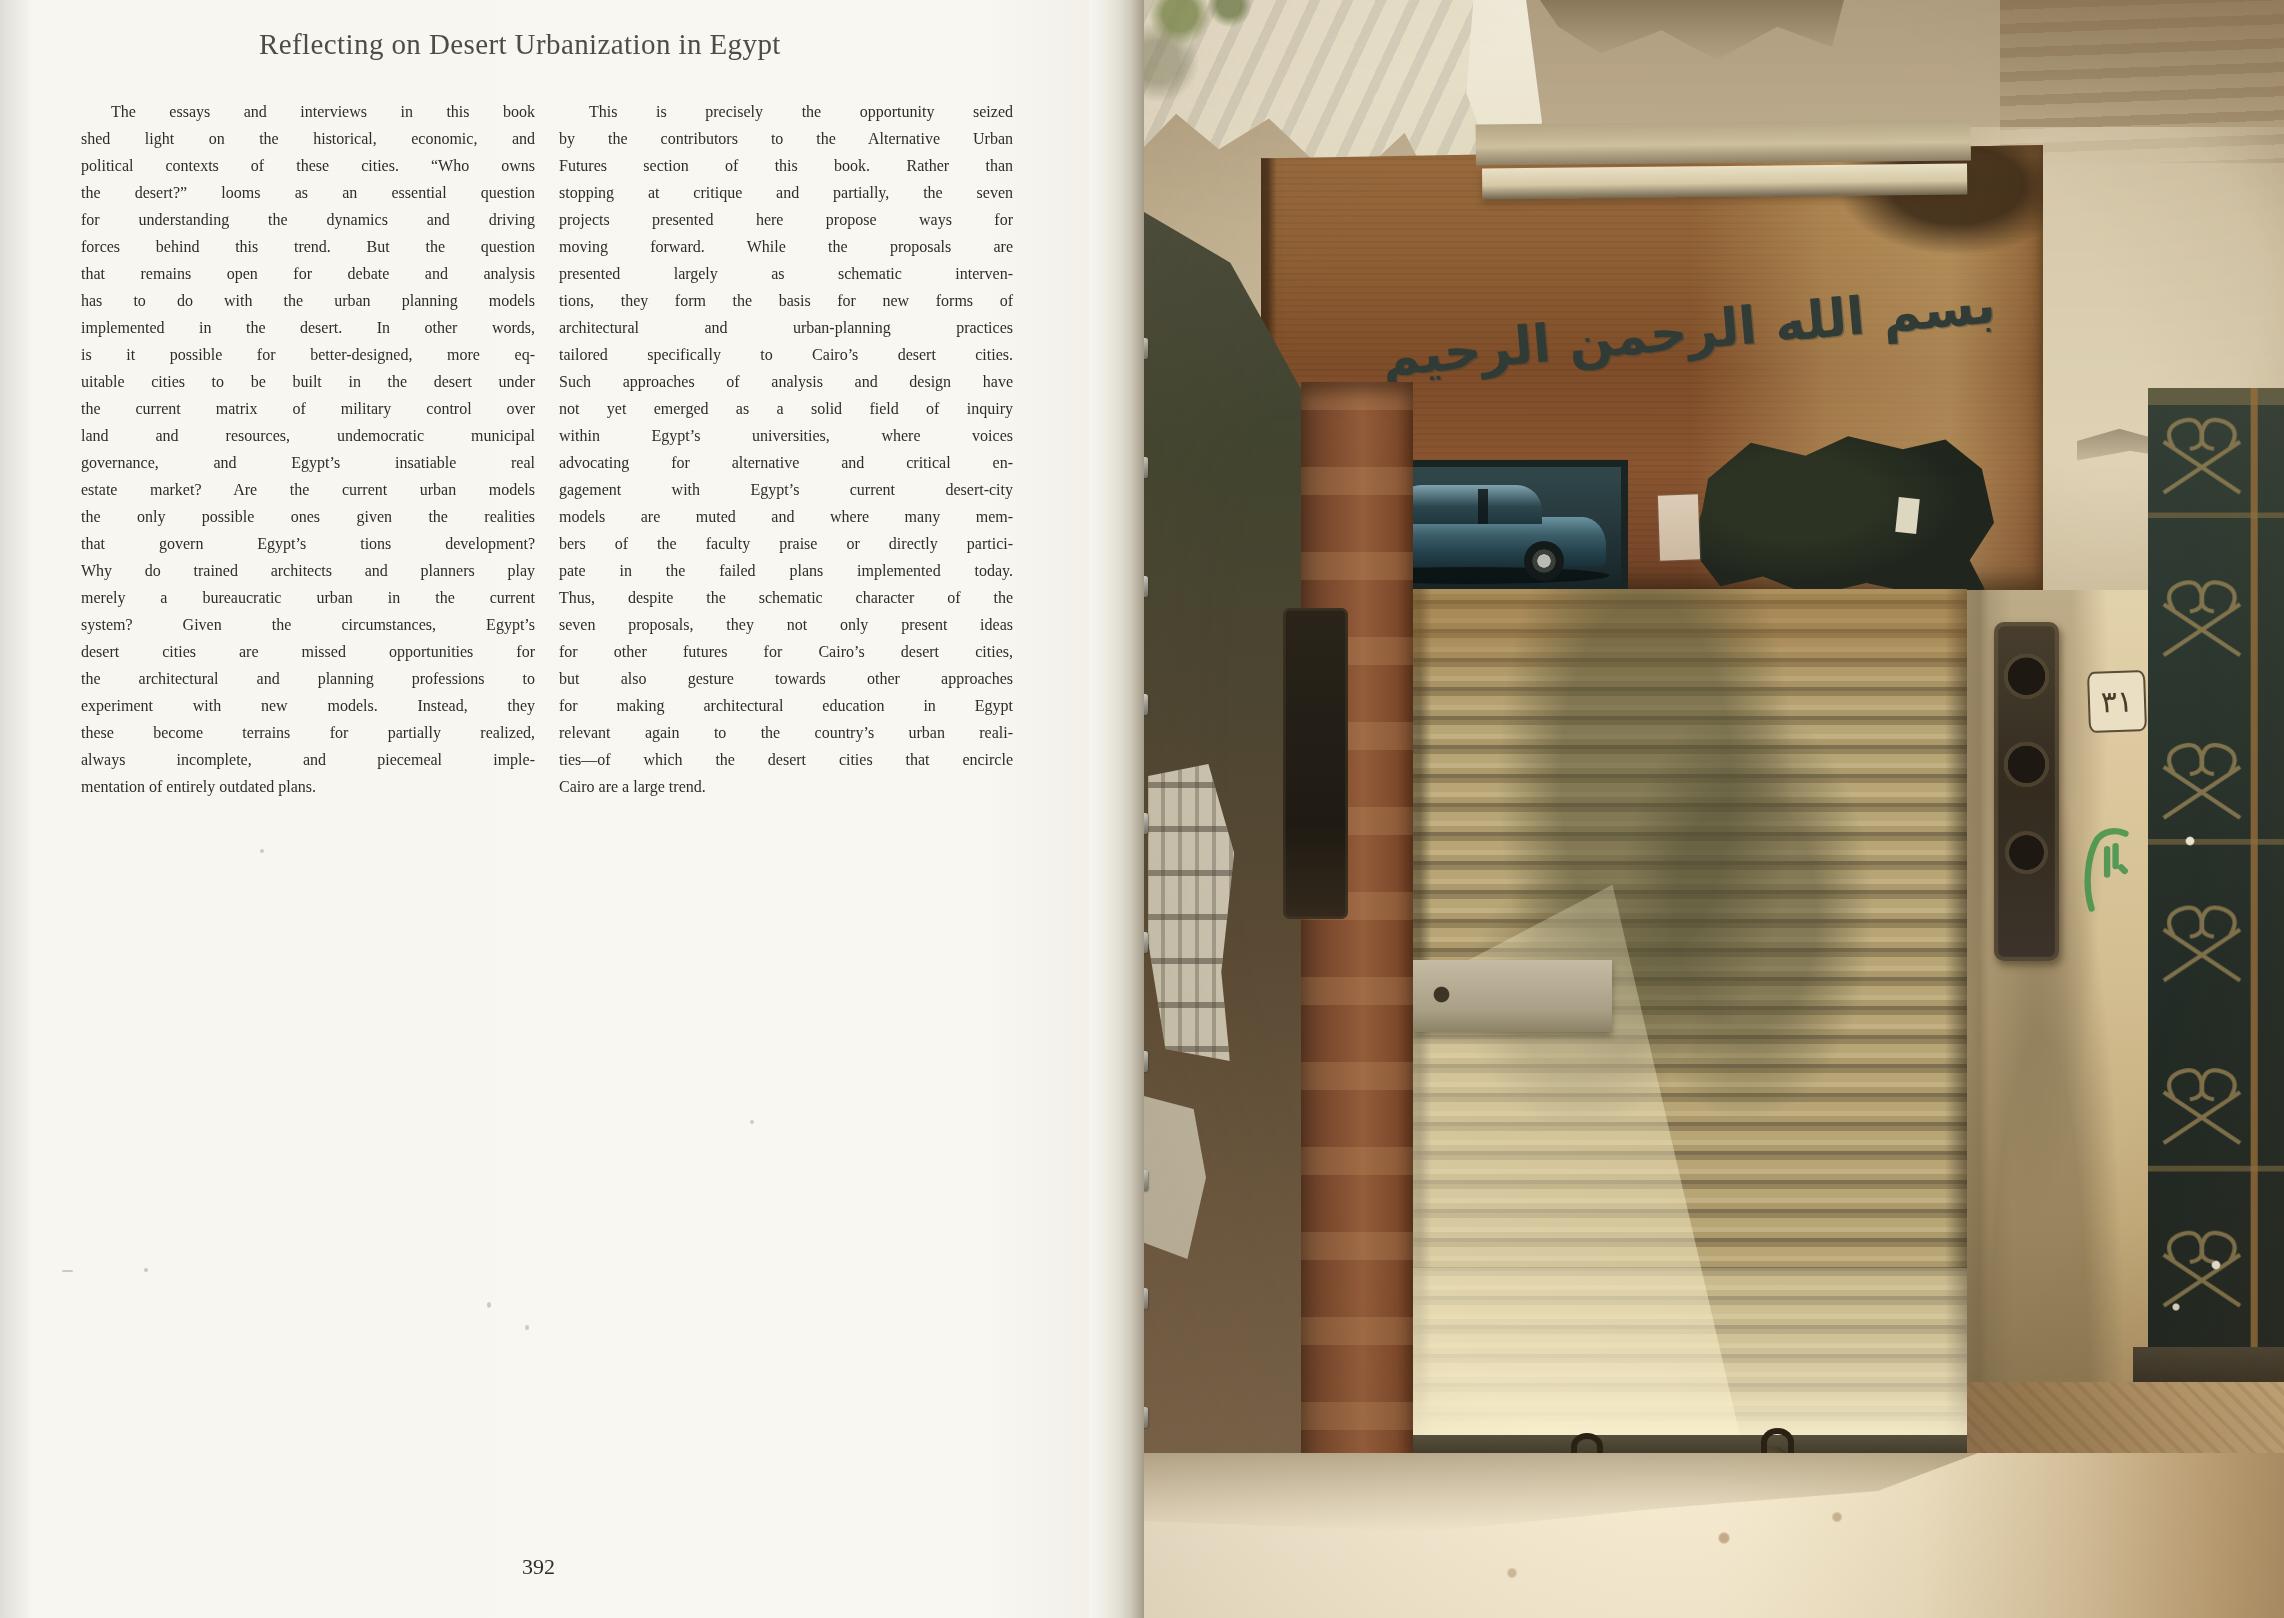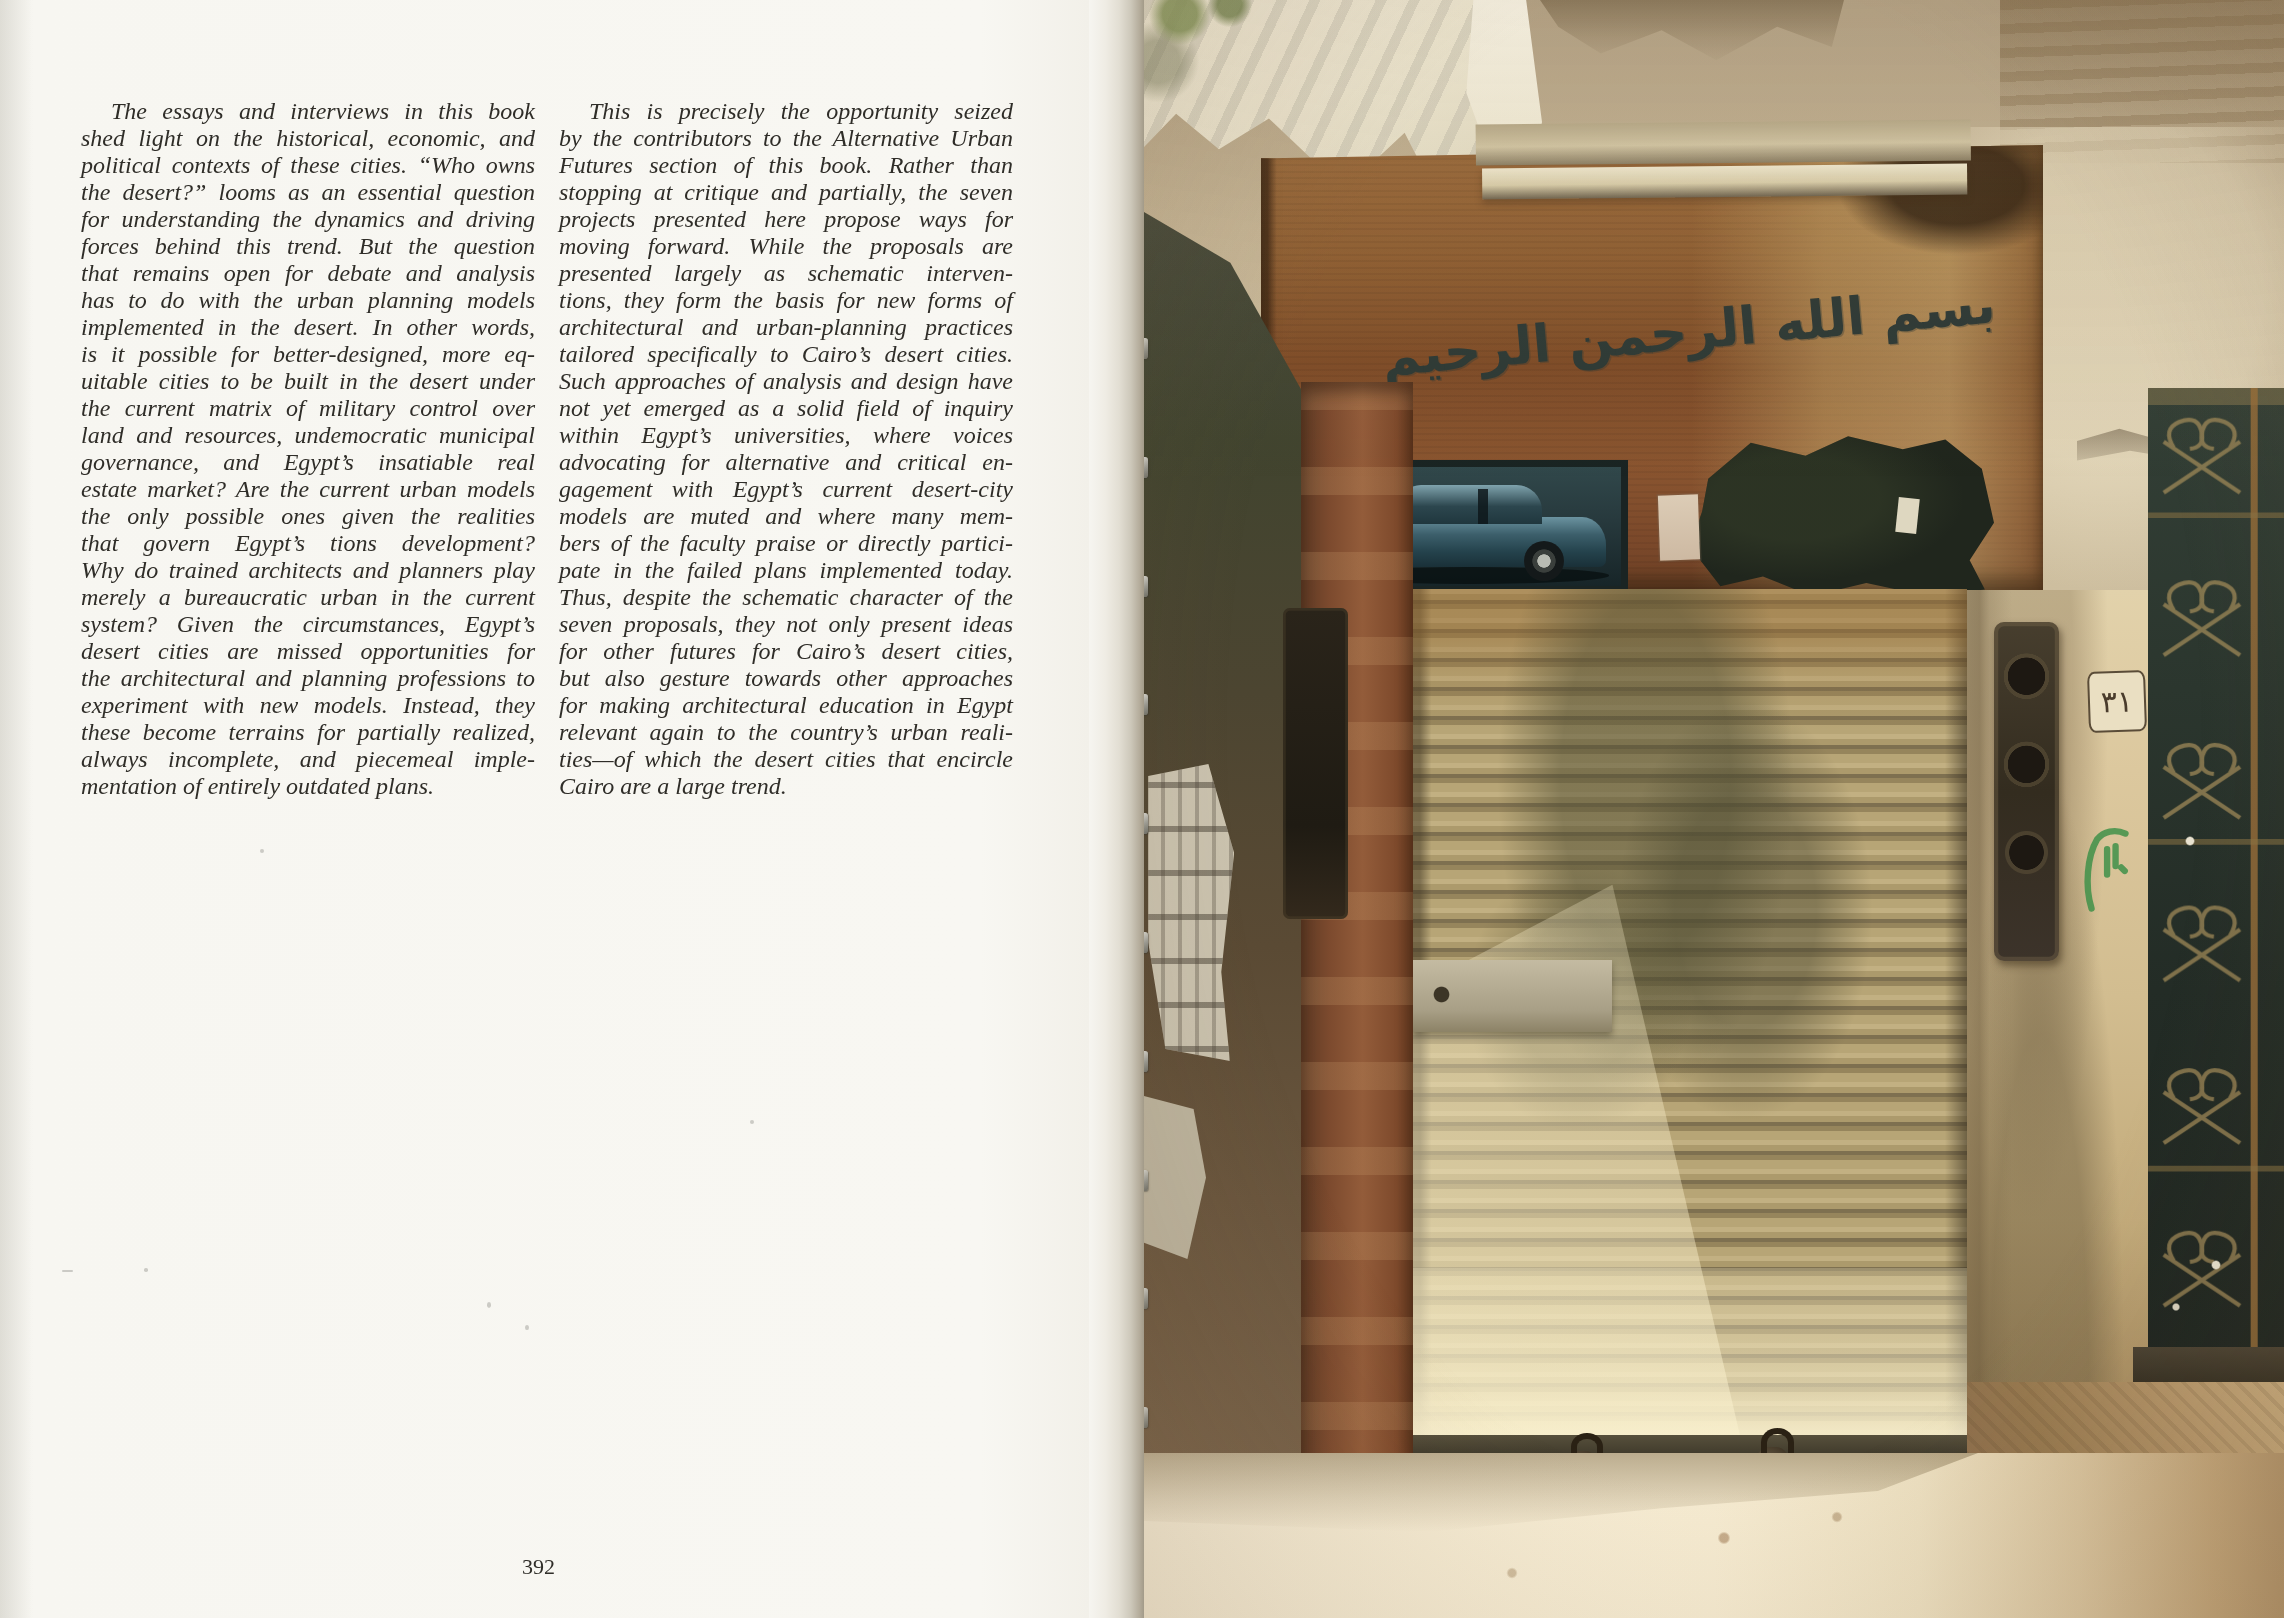--- a/index.html
+++ b/index.html
@@ -7,22 +7,22 @@
     font-family:"Liberation Serif",serif;background:#f6f5f0;}
 
   
   .page-left{position:absolute;left:0;top:0;width:1089px;height:1619px;
     background:linear-gradient(90deg,#efeee8 0,#f7f6f1 3%,#f8f7f2 90%,#f2f0e9 100%);}
   .page-title{position:absolute;left:259px;top:28px;width:636px;margin:0;
     font-size:29px;font-weight:normal;letter-spacing:0.4px;
     color:var(--title_ink,#4e4d45);}
   .col{position:absolute;top:98px;width:454px;color:var(--ink,#2f2d28);}
   .col1{left:81px;} .col2{left:559px;}
-  .line{height:27px;line-height:27px;font-size:24px;
-    text-align:justify;text-align-last:justify;white-space:normal;overflow:visible;font-style:italic;}
+  .line{height:27px;line-height:27px;font-size:16px;
+    text-align:justify;text-align-last:justify;white-space:normal;overflow:visible;}
   .line.first{text-indent:30px;}
   .line.last{text-align-last:left;}
   .folio{position:absolute;left:482px;top:1554px;width:113px;text-align:center;
     font-size:22px;color:var(--ink,#2f2d28);}
   .speck{position:absolute;background:rgba(90,90,82,.28);border-radius:50%;}
   .page-edge-shade{position:absolute;left:0;top:0;width:33px;height:100%;
     background:linear-gradient(90deg,rgba(120,115,100,.14),rgba(120,115,100,0));}
 
   
   .gutter{position:absolute;left:1089px;top:0;width:55px;height:1619px;
@@ -207,20 +207,21 @@
       linear-gradient(180deg,rgba(150,120,80,.10),rgba(0,0,0,0) 30%),
       radial-gradient(ellipse at 50% 45%,rgba(0,0,0,0) 60%,rgba(110,85,55,.18) 100%);}
 </style>
 </head>
 <body>
 
 <div class="canvas">
 
   <section class="page-left">
     <div class="page-edge-shade"></div>
+    <h1 class="page-title">Reflecting on Desert Urbanization in Egypt</h1>
     <div class="col col1">
         <div class="line first">The essays and interviews in this book</div>
         <div class="line">shed light on the historical, economic, and</div>
         <div class="line">political contexts of these cities. “Who owns</div>
         <div class="line">the desert?” looms as an essential question</div>
         <div class="line">for understanding the dynamics and driving</div>
         <div class="line">forces behind this trend. But the question</div>
         <div class="line">that remains open for debate and analysis</div>
         <div class="line">has to do with the urban planning models</div>
         <div class="line">implemented in the desert. In other words,</div>

